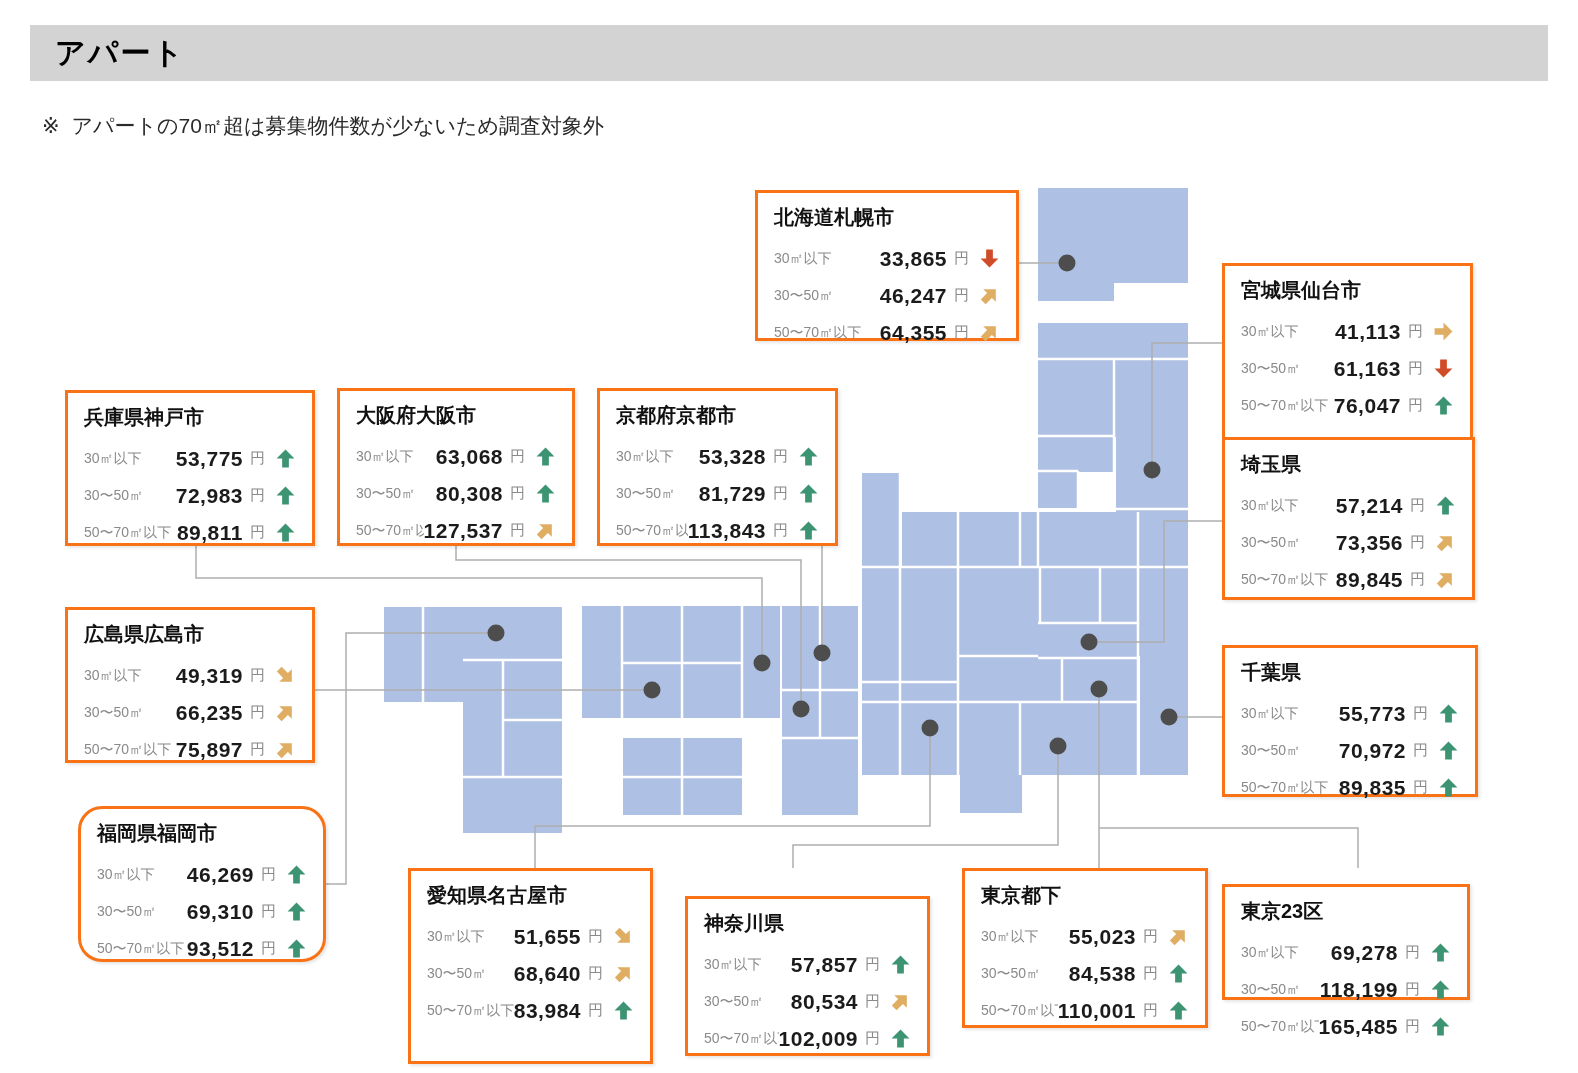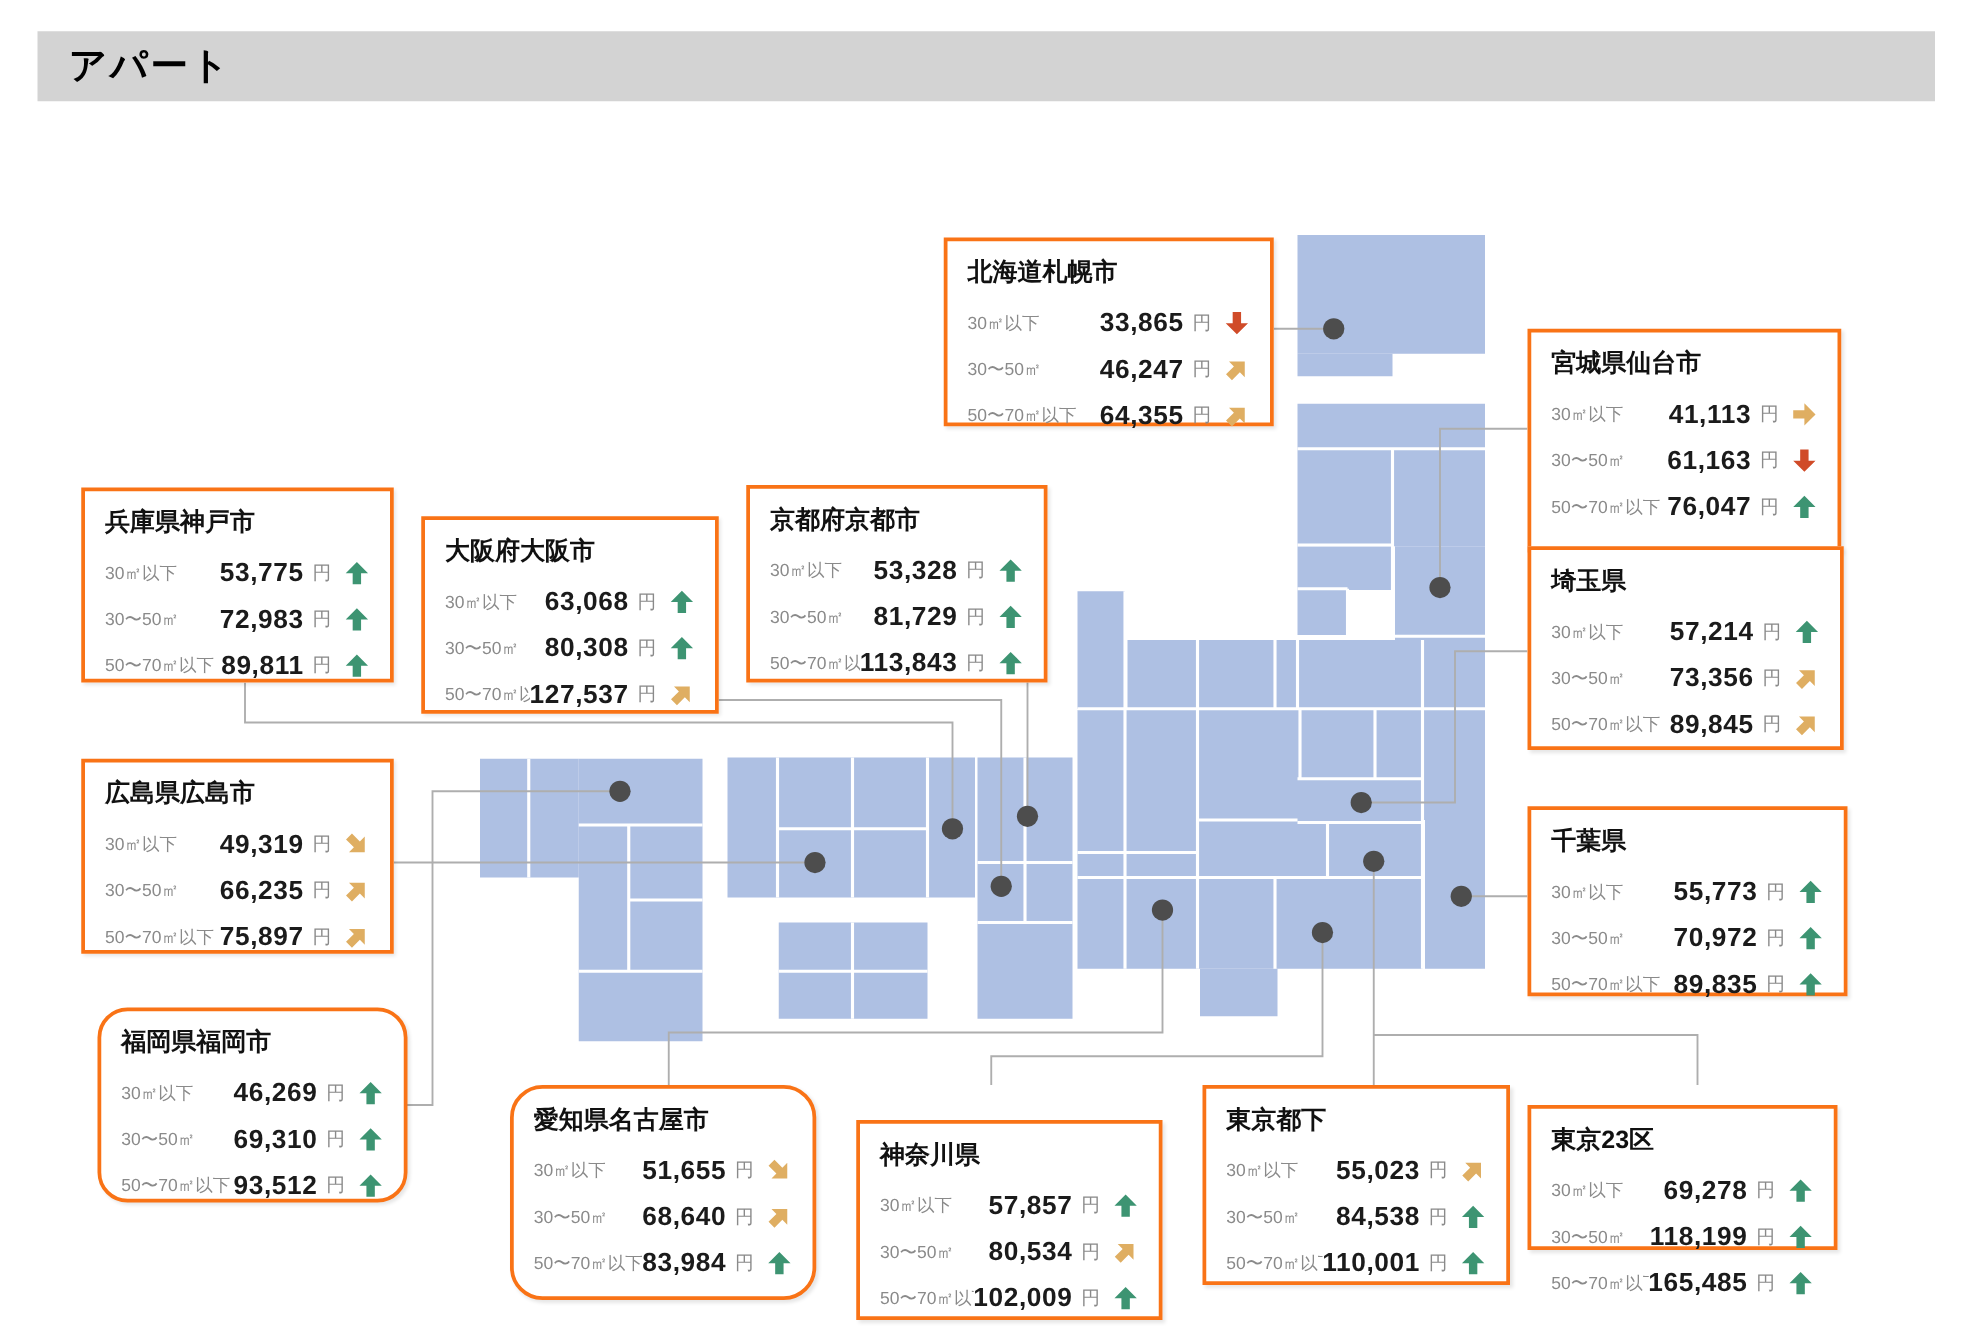--- a/index.html
+++ b/index.html
@@ -18,20 +18,23 @@
   .unit{flex:0 0 auto;font-size:15px;color:#8a8a8a;margin-left:7px;width:17px;}
   .arr{flex:0 0 auto;width:21px;height:21px;margin-left:8px;display:flex;}
   .arr svg{width:21px;height:21px;}
 </style>
 </head>
 <body>
 
 <div id="stage">
   <div class="header-bar">
     <span class="title">アパート</span>
+  </div>
+  <div class="note">
+    <span class="sym">※</span><span>アパートの70㎡超は募集物件数が少ないため調査対象外</span>
   </div>
   <div id="map">
       <div class="mrect" style="left: 1038px; top: 188px; width: 150px; height: 95px; background: rgb(174, 192, 227);"></div>
       <div class="mrect" style="left: 1038px; top: 283px; width: 76px; height: 18px; background: rgb(174, 192, 227);"></div>
       <div class="mrect" style="left: 1038px; top: 323px; width: 150px; height: 114px; background: rgb(174, 192, 227);"></div>
       <div class="mrect" style="left: 1038px; top: 437px; width: 76px; height: 35px; background: rgb(174, 192, 227);"></div>
       <div class="mrect" style="left: 1038px; top: 472px; width: 39px; height: 36px; background: rgb(174, 192, 227);"></div>
       <div class="mrect" style="left: 1116px; top: 437px; width: 72px; height: 130px; background: rgb(174, 192, 227);"></div>
       <div class="mrect" style="left: 862px; top: 473px; width: 38px; height: 94px; background: rgb(174, 192, 227);"></div>
       <div class="mrect" style="left: 902px; top: 512px; width: 286px; height: 55px; background: rgb(174, 192, 227);"></div>
@@ -198,21 +201,21 @@
           <span class="lab">50〜70㎡以下</span>
           <span class="val">89,811</span>
           <span class="unit">円</span>
           <span class="arr">
             <svg viewBox="0 0 20 20">
               <polygon points="10,1.5 18.5,10 13.2,10 13.2,18.5 6.8,18.5 6.8,10 1.5,10" fill="#3d9472" transform="rotate(0 10 10)"></polygon>
             </svg>
           </span>
         </div>
       </div>
-      <div class="card" style="left: 337px; top: 388px; width: 238px; height: 158px; margin-top: 25px;">
+      <div class="card" style="left: 337px; top: 388px; width: 238px; height: 158px;">
         <div class="card-title">大阪府大阪市</div>
         <div class="crow">
           <span class="lab">30㎡以下</span>
           <span class="val">63,068</span>
           <span class="unit">円</span>
           <span class="arr">
             <svg viewBox="0 0 20 20">
               <polygon points="10,1.5 18.5,10 13.2,10 13.2,18.5 6.8,18.5 6.8,10 1.5,10" fill="#3d9472" transform="rotate(0 10 10)"></polygon>
             </svg>
           </span>
@@ -396,21 +399,21 @@
           <span class="lab">50〜70㎡以下</span>
           <span class="val">93,512</span>
           <span class="unit">円</span>
           <span class="arr">
             <svg viewBox="0 0 20 20">
               <polygon points="10,1.5 18.5,10 13.2,10 13.2,18.5 6.8,18.5 6.8,10 1.5,10" fill="#3d9472" transform="rotate(0 10 10)"></polygon>
             </svg>
           </span>
         </div>
       </div>
-      <div class="card" style="left: 408px; top: 868px; width: 245px; height: 172px; border-radius: 26px;">
+      <div class="card" style="left: 408px; top: 868px; width: 245px; height: 196px;">
         <div class="card-title">愛知県名古屋市</div>
         <div class="crow">
           <span class="lab">30㎡以下</span>
           <span class="val">51,655</span>
           <span class="unit">円</span>
           <span class="arr">
             <svg viewBox="0 0 20 20">
               <polygon points="10,1.5 18.5,10 13.2,10 13.2,18.5 6.8,18.5 6.8,10 1.5,10" fill="#dfae62" transform="rotate(135 10 10)"></polygon>
             </svg>
           </span>

